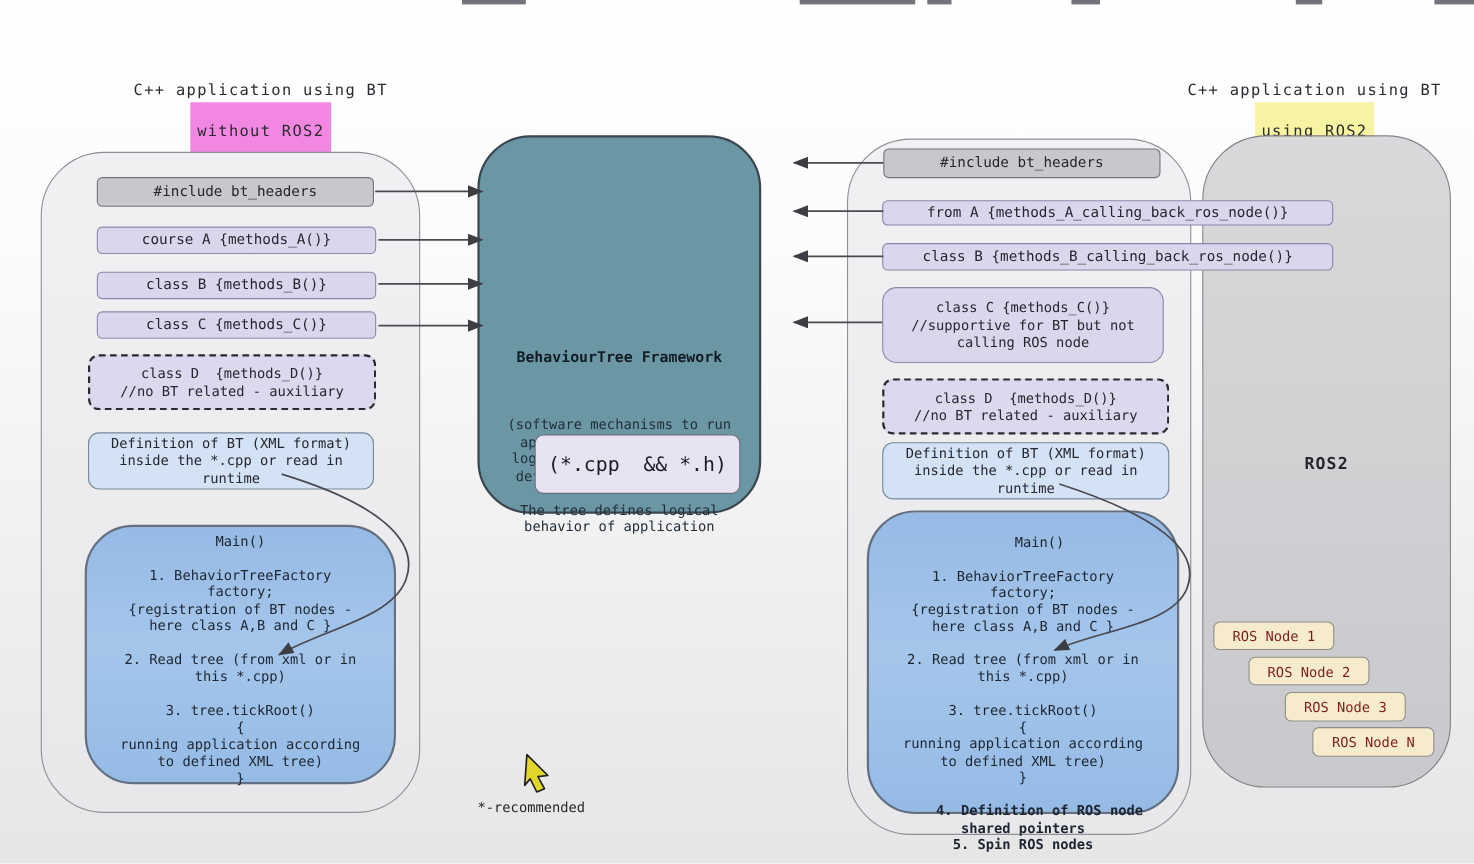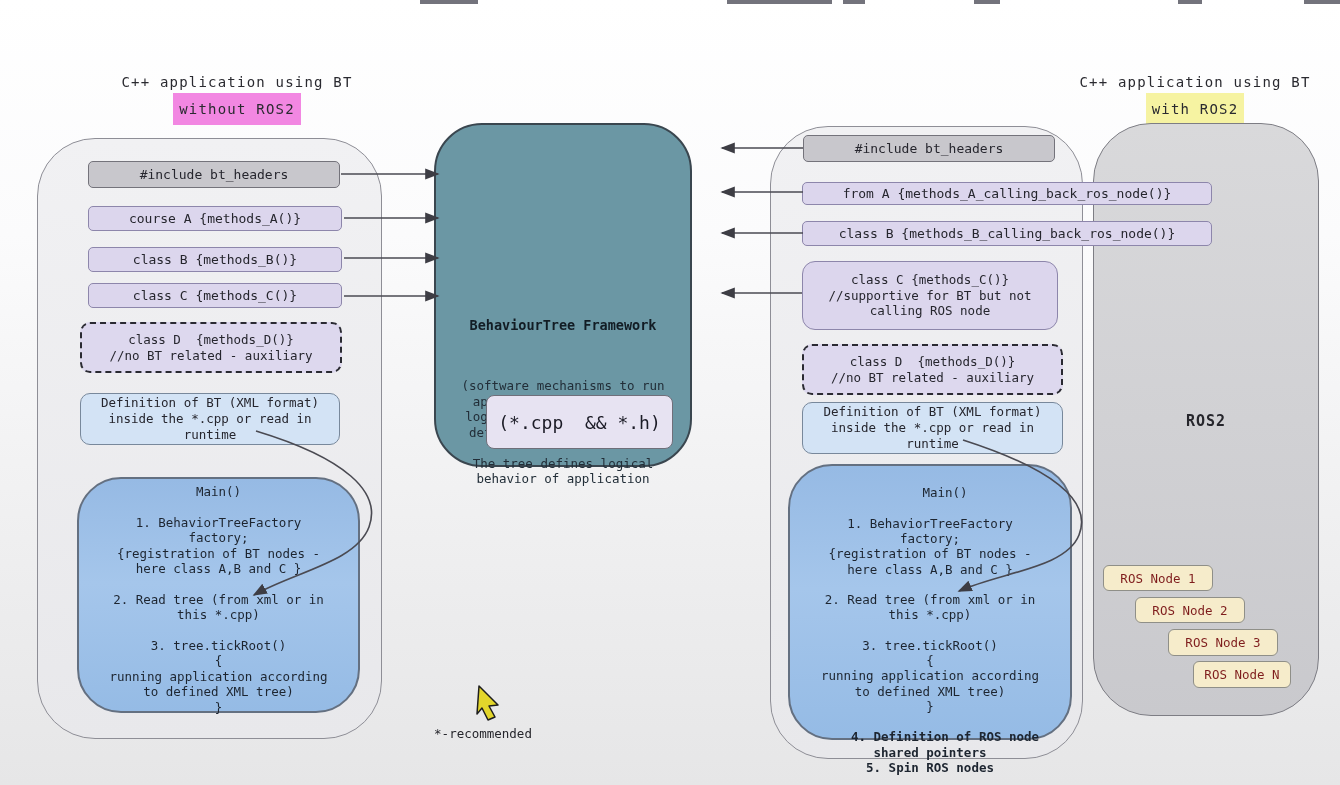--- a/index.html
+++ b/index.html
@@ -15,21 +15,21 @@
   .topmark{position:absolute;top:0;height:4px;background:rgba(55,55,68,0.7);}
   .page-title{
     left:350px;top:28px;width:700px;
     text-align:center;font-size:23px;line-height:30px;
     letter-spacing:1px;color:#17171c;white-space:pre-wrap;
   }
   .col-header{
     top:72px;width:280px;text-align:center;
     font-size:14px;line-height:21px;letter-spacing:1.2px;color:#2a2a30;
   }
-  .hl{display:inline-block;padding:6px 6px;line-height:20px;}
+  .hl{display:inline-block;padding:17px 6px;line-height:20px;}
   .container{
     border:1.6px solid #8e8e96;
     background:linear-gradient(180deg,#f1f1f3,#e8e8eb);
     border-radius:58px;
   }
   .ros2c{
     border:1.6px solid #7d7d84;
     background:linear-gradient(180deg,#d9d9db,#c9c9cd);
     border-radius:58px;
   }
@@ -81,21 +81,21 @@
   <div class="topmark" style="left:1178px;width:24px;"></div>
   <div class="topmark" style="left:1304px;width:36px;"></div>
 
 
   <div class="abs col-header" style="left:97px;">
     <span>C++ application using BT</span><br>
     <span class="hl" style="background:#f287e2;">without ROS2</span>
   </div>
   <div class="abs col-header" style="left:1055px;">
     <span>C++ application using BT</span><br>
-    <span class="hl" style="background:#f6f3a2;">with ROS2</span>
+    <span class="hl" style="background:#f6f3a2;">using ROS2</span>
   </div>
 
   <div class="abs container" style="left:37px;top:138px;width:345px;height:601px;"></div>
   <div class="abs container" style="left:770px;top:126px;width:313px;height:633px;"></div>
   <div class="abs ros2c" style="left:1093px;top:123px;width:226px;height:593px;"></div>
   <div class="abs ros2-label">ROS2</div>
 
   <div class="abs fw" style="left:434px;top:123px;width:258px;height:344px;">
     <div class="abs fw-title">BehaviourTree Framework</div>
     <div class="abs fw-body">(software mechanisms to run
@@ -161,21 +161,21 @@
 to defined XML tree)
 }</span><br>
     <span style="font-weight:bold;">4. Definition of ROS node
 shared pointers
 5. Spin ROS nodes</span>
   </div>
 
   <div class="abs rosnode" style="left:1103px;top:565px;width:110px;height:26px;">ROS Node 1</div>
   <div class="abs rosnode" style="left:1135px;top:597px;width:110px;height:26px;">ROS Node 2</div>
   <div class="abs rosnode" style="left:1168px;top:629px;width:110px;height:27px;">ROS Node 3</div>
-  <div class="abs rosnode" style="left:1193px;top:661px;width:98px;height:27px;">ROS Node N</div>
+  <div class="abs rosnode" style="left:1193px;top:661px;width:111px;height:27px;">ROS Node N</div>
 
   <div class="abs footnote">*-recommended</div>
 
   <svg class="overlay" width="1340" height="785" viewBox="0 0 1340 785">
     <defs>
       <marker id="ah" markerWidth="9" markerHeight="7" refX="8" refY="3.5" orient="auto">
         <path d="M0,0 L9,3.5 L0,7 Z" fill="#3d3d44"></path>
       </marker>
     </defs>
     <g stroke="#4a4a52" stroke-width="1.6" fill="none">

